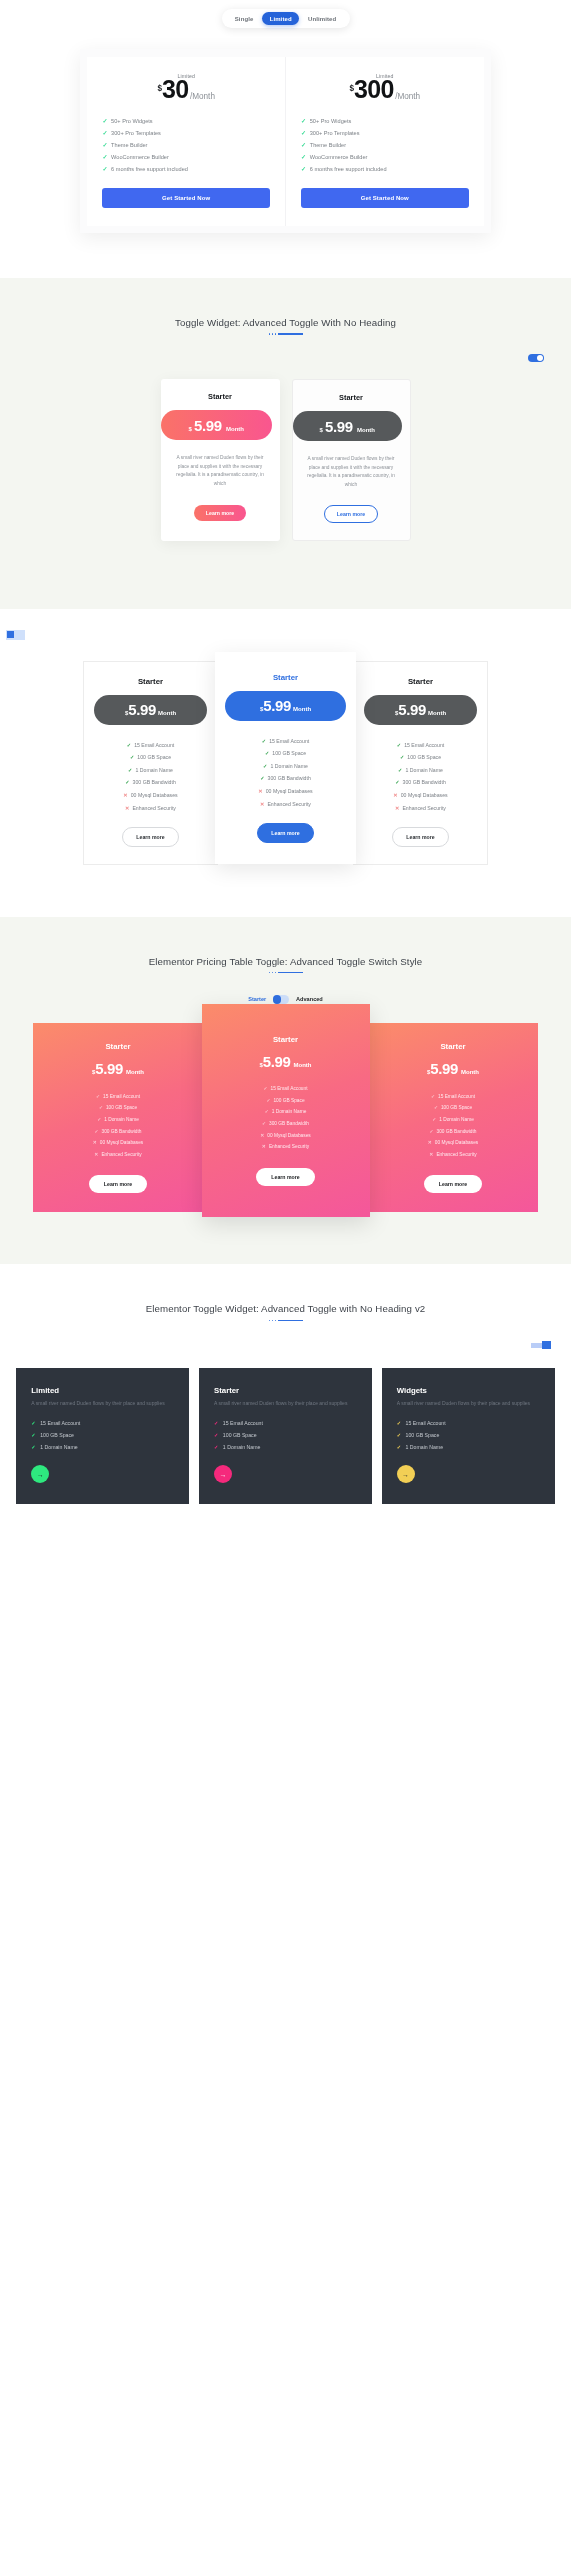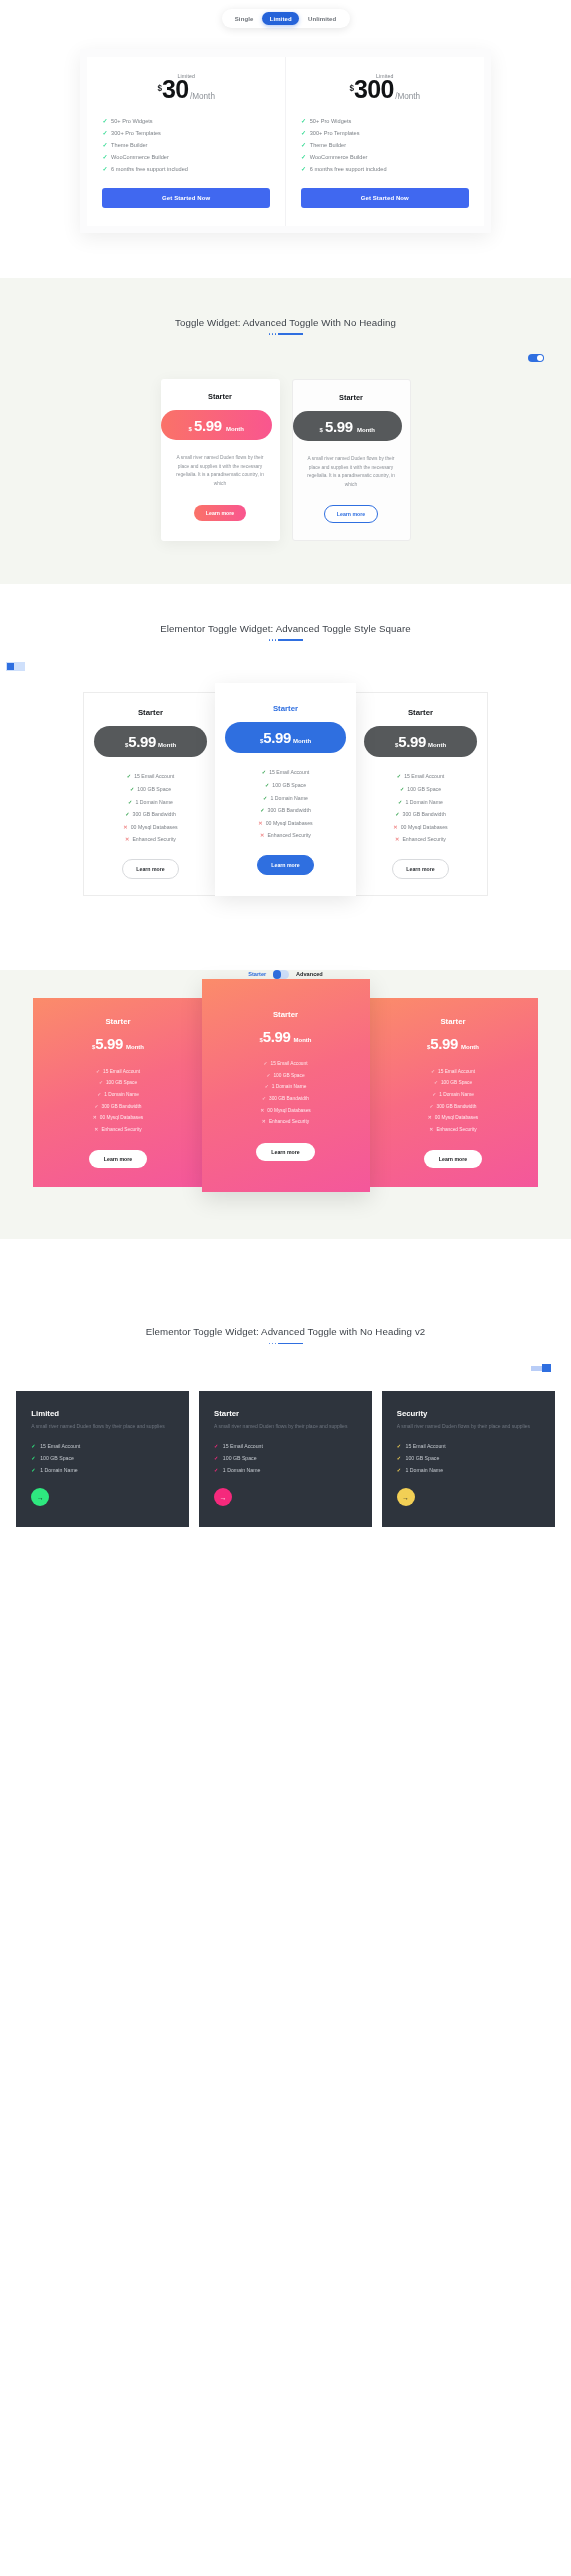--- a/index.html
+++ b/index.html
@@ -63,21 +63,21 @@
   }
 
   
   .sec-head { text-align:center; padding-top: 39px; }
   .sec-title { font-size: 9.7px; font-weight: 400; color:#3f444b; letter-spacing:0.1px;}
   .sec-rule { margin: 5.2px auto 0; display:flex; align-items:center; justify-content:center; gap:1.5px;}
   .sec-rule i { display:block; width:1.5px; height:1.5px; background:#2f6fe0; border-radius:50%; }
   .sec-rule b { display:block; width:25px; height:1.5px; background:#2f6fe0; }
 
   
-  .sec2 { background:#f4f6f1; padding-bottom: 43px; }
+  .sec2 { background:#f4f6f1; padding-bottom: 68px; }
   .switch-row2 { display:flex; justify-content:flex-end; padding: 19.3px 27px 0; }
   .sw {
     width: 16.4px; height:8.2px; border-radius: 8.2px; background:#2f6fe0; position:relative; cursor:pointer;
     display:inline-block;
   }
   .sw .knob { position:absolute; top:1.1px; right:1.1px; width:6px; height:6px; border-radius:50%; background:#fff; }
   .cards2 { display:flex; justify-content:center; gap: 12px; margin-top: 16.4px; }
   .card2 {
     width: 119px; background:#fff; border-radius: 3px; padding: 13.4px 12px 16.4px;
     box-shadow: 0 3px 15px rgba(0,0,0,.06); text-align:center;
@@ -150,21 +150,21 @@
   .c4-price { display:flex; align-items:baseline; justify-content:center; margin-bottom: 13.4px; }
   .c4-cur { font-size: 6px; font-weight:700; }
   .c4-amt { font-size: 15px; font-weight:800; letter-spacing:-0.4px; }
   .c4-per { font-size: 6px; font-weight:700; margin-left:3px; }
   .feat4 { list-style:none; margin-bottom: 15px; }
   .feat4 li { font-size: 4.8px; padding: 3.3px 0; color:#ffe9ee; }
   .feat4 .mk4 { margin-right:3px; opacity:.9; }
   .btn4 { background:#fff; color:#17191c; font-size: 5.2px; font-weight:700; padding: 6px 15px; border-radius:15px; border:none; cursor:pointer; font-family:inherit; }
 
   
-  .sec5 { background:#fff; padding-bottom: 0; margin-top: 48px; }
+  .sec5 { background:#fff; padding-bottom: 0; }
   .sw-row5 { display:flex; justify-content:flex-end; padding: 22px 22px 0; }
   .sw3 { width: 18px; height: 5.2px; background:#b9cdf7; position:relative; cursor:pointer; }
   .sw3 .knob3 { position:absolute; right:-1.5px; top:-1.9px; width:8.2px; height:8.2px; background:#2f6fe0; }
   .cards5 { display:flex; justify-content:center; gap: 9.7px; margin-top: 19.3px; }
   .card5 {
     width: 173px; background:#2e343d; padding: 18px 15px 21px; min-height: 107px;
   }
   .c5-title { font-size: 7.8px; font-weight:700; color:#fff; margin-bottom: 4.5px; }
   .c5-desc { font-size: 5px; color:#6f7680; line-height:1.8; margin-bottom: 9px; }
   .feat5 { list-style:none; margin-bottom: 12px; }
@@ -293,29 +293,20 @@
           <span class="pp-amt">5.99</span>
           <span class="pp-per">Month</span>
         </div>
         <div class="c2-desc">A small river named Duden flows by their place and supplies it with the necessary regelialia. It is a paradisematic country, in which</div>
         <button class="btn-pill outline">Learn more</button>
       </div>
     </div>
   </section>
 
   <section class="sec3">
-    <div class="sec-head">
-      <div class="sec-title">Elementor Toggle Widget: Advanced Toggle Style Square</div>
-      <div class="sec-rule">
-          <i></i>
-          <i></i>
-          <i></i>
-          <b></b>
-        </div>
-    </div>
 
     <div class="sq-toggle">
         <span class="sq-knob"></span>
       </div>
 
     <div class="cards3">
 
       <div class="card3">
         <div class="c3-title">Starter</div>
         <div class="pill3 grey">
@@ -367,20 +358,29 @@
           <li><span class="mk no">✕</span><span>00 Mysql Databases</span></li>
           <li><span class="mk no">✕</span><span>Enhanced Security</span></li>
         </ul>
         <button class="btn3">Learn more</button>
       </div>
 
     </div>
   </section>
 
   <section class="sec4">
+    <div class="sec-head">
+      <div class="sec-title">Elementor Pricing Table Toggle: Advanced Toggle Switch Style</div>
+      <div class="sec-rule">
+          <i></i>
+          <i></i>
+          <i></i>
+          <b></b>
+        </div>
+    </div>
 
     <div class="sw-row4">
       <span class="sw-lab off">Starter</span>
       <span class="sw2">
           <span class="knob2"></span>
         </span>
       <span class="sw-lab on">Advanced</span>
     </div>
 
     <div class="cards4">
@@ -495,21 +495,21 @@
             </li>
           <li>
               <span class="mk5" style="color:#f5297c">✓</span>
               <span>1 Domain Name</span>
             </li>
         </ul>
         <button class="circ-btn" style="background:#f5297c;color:#fff">→</button>
       </div>
 
       <div class="card5">
-        <div class="c5-title">Security</div>
+        <div class="c5-title">Widgets</div>
         <div class="c5-desc">A small river named Duden flows by their place and supplies</div>
         <ul class="feat5">
           <li>
               <span class="mk5" style="color:#f2cf55">✓</span>
               <span>15 Email Account</span>
             </li>
           <li>
               <span class="mk5" style="color:#f2cf55">✓</span>
               <span>100 GB Space</span>
             </li>

